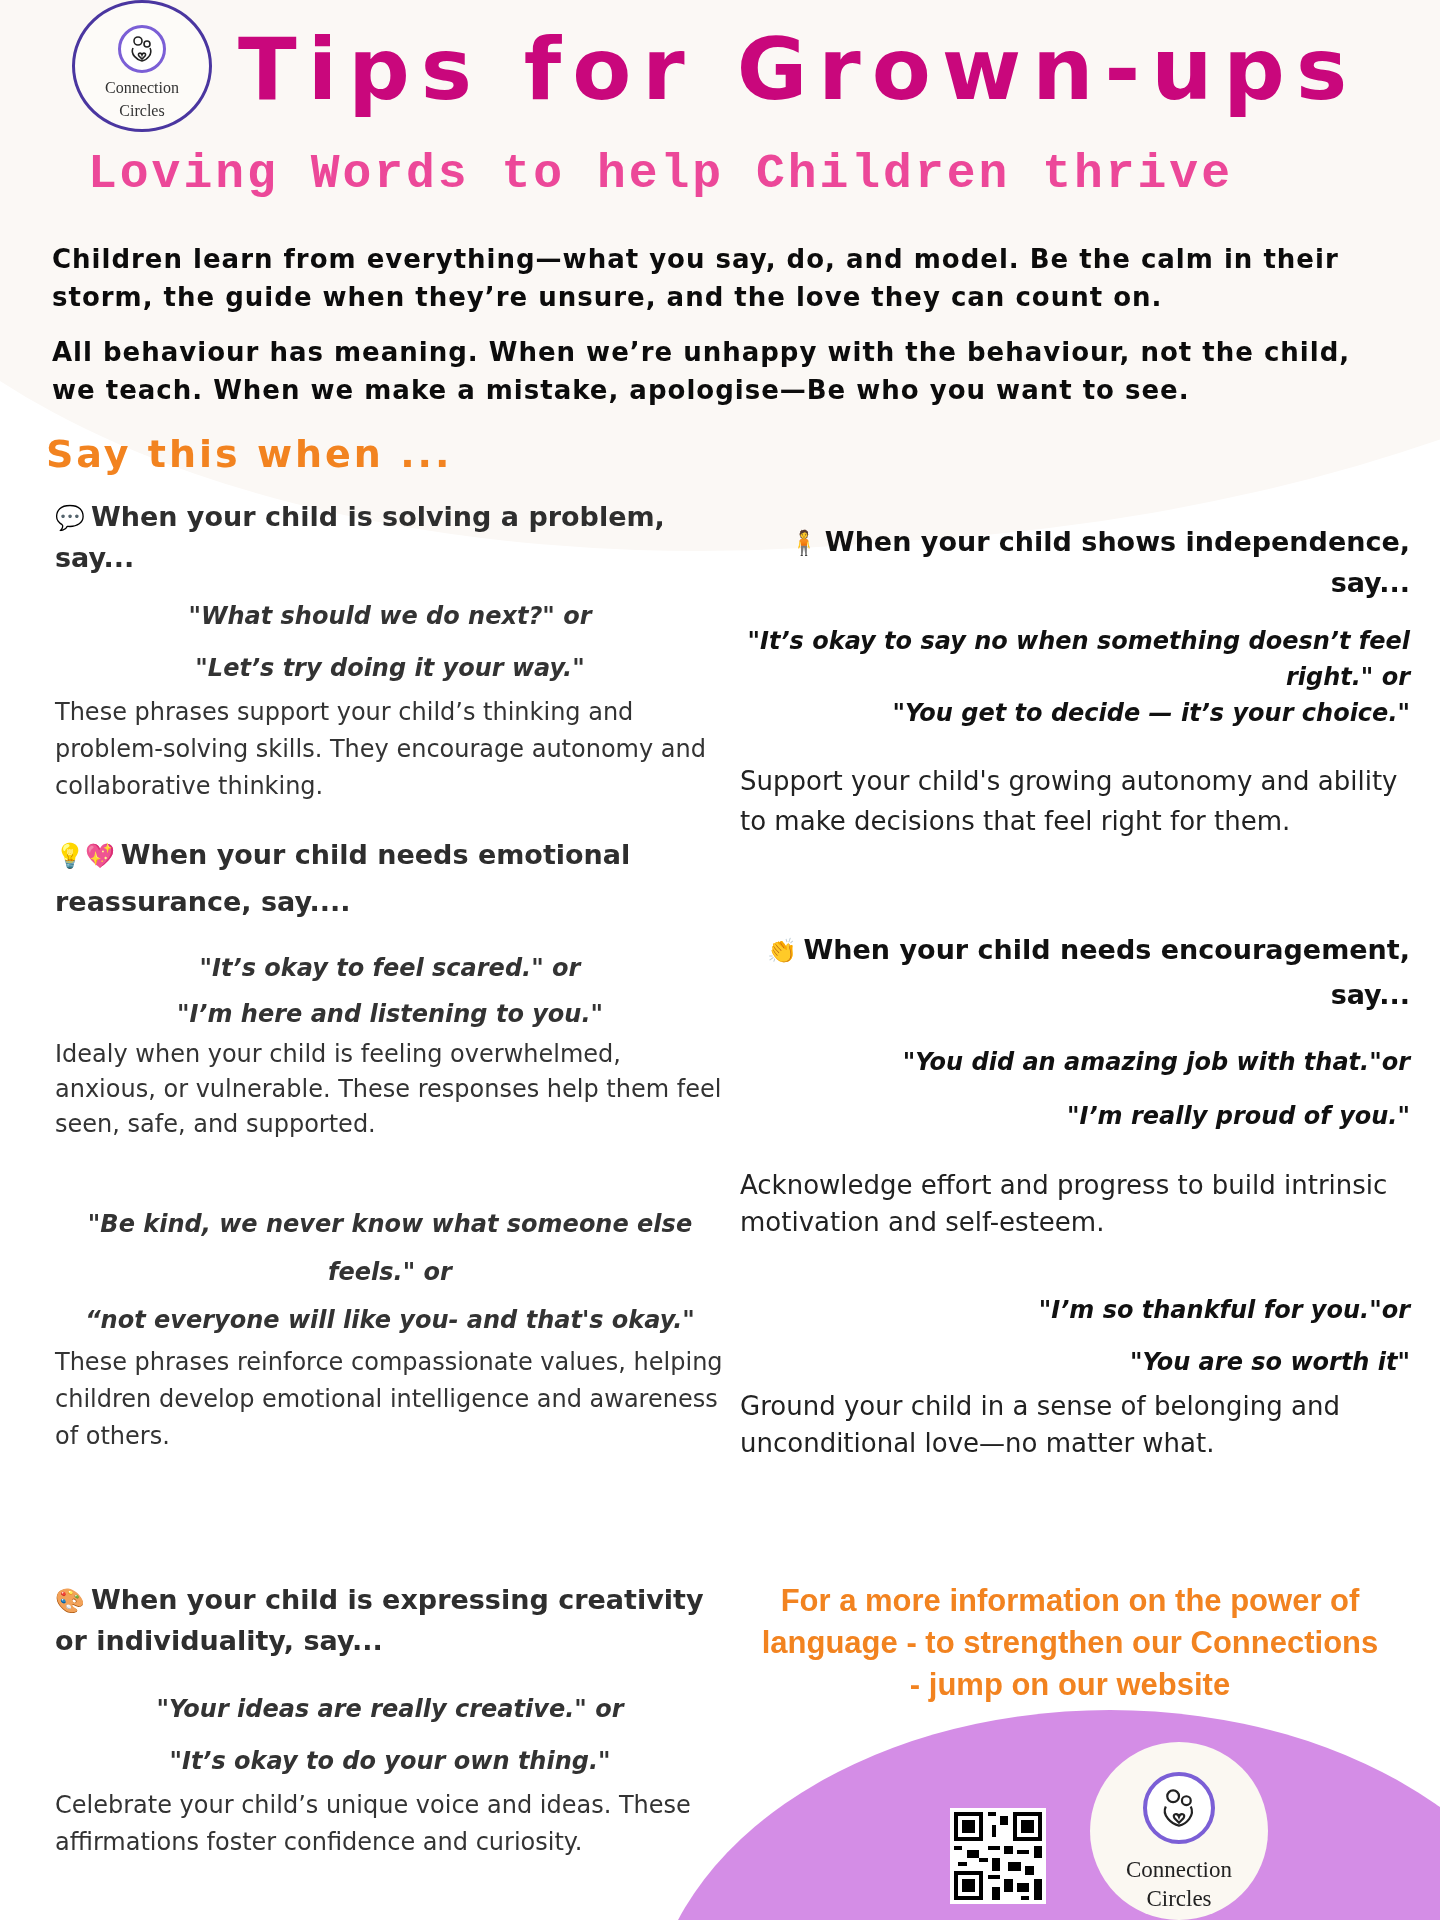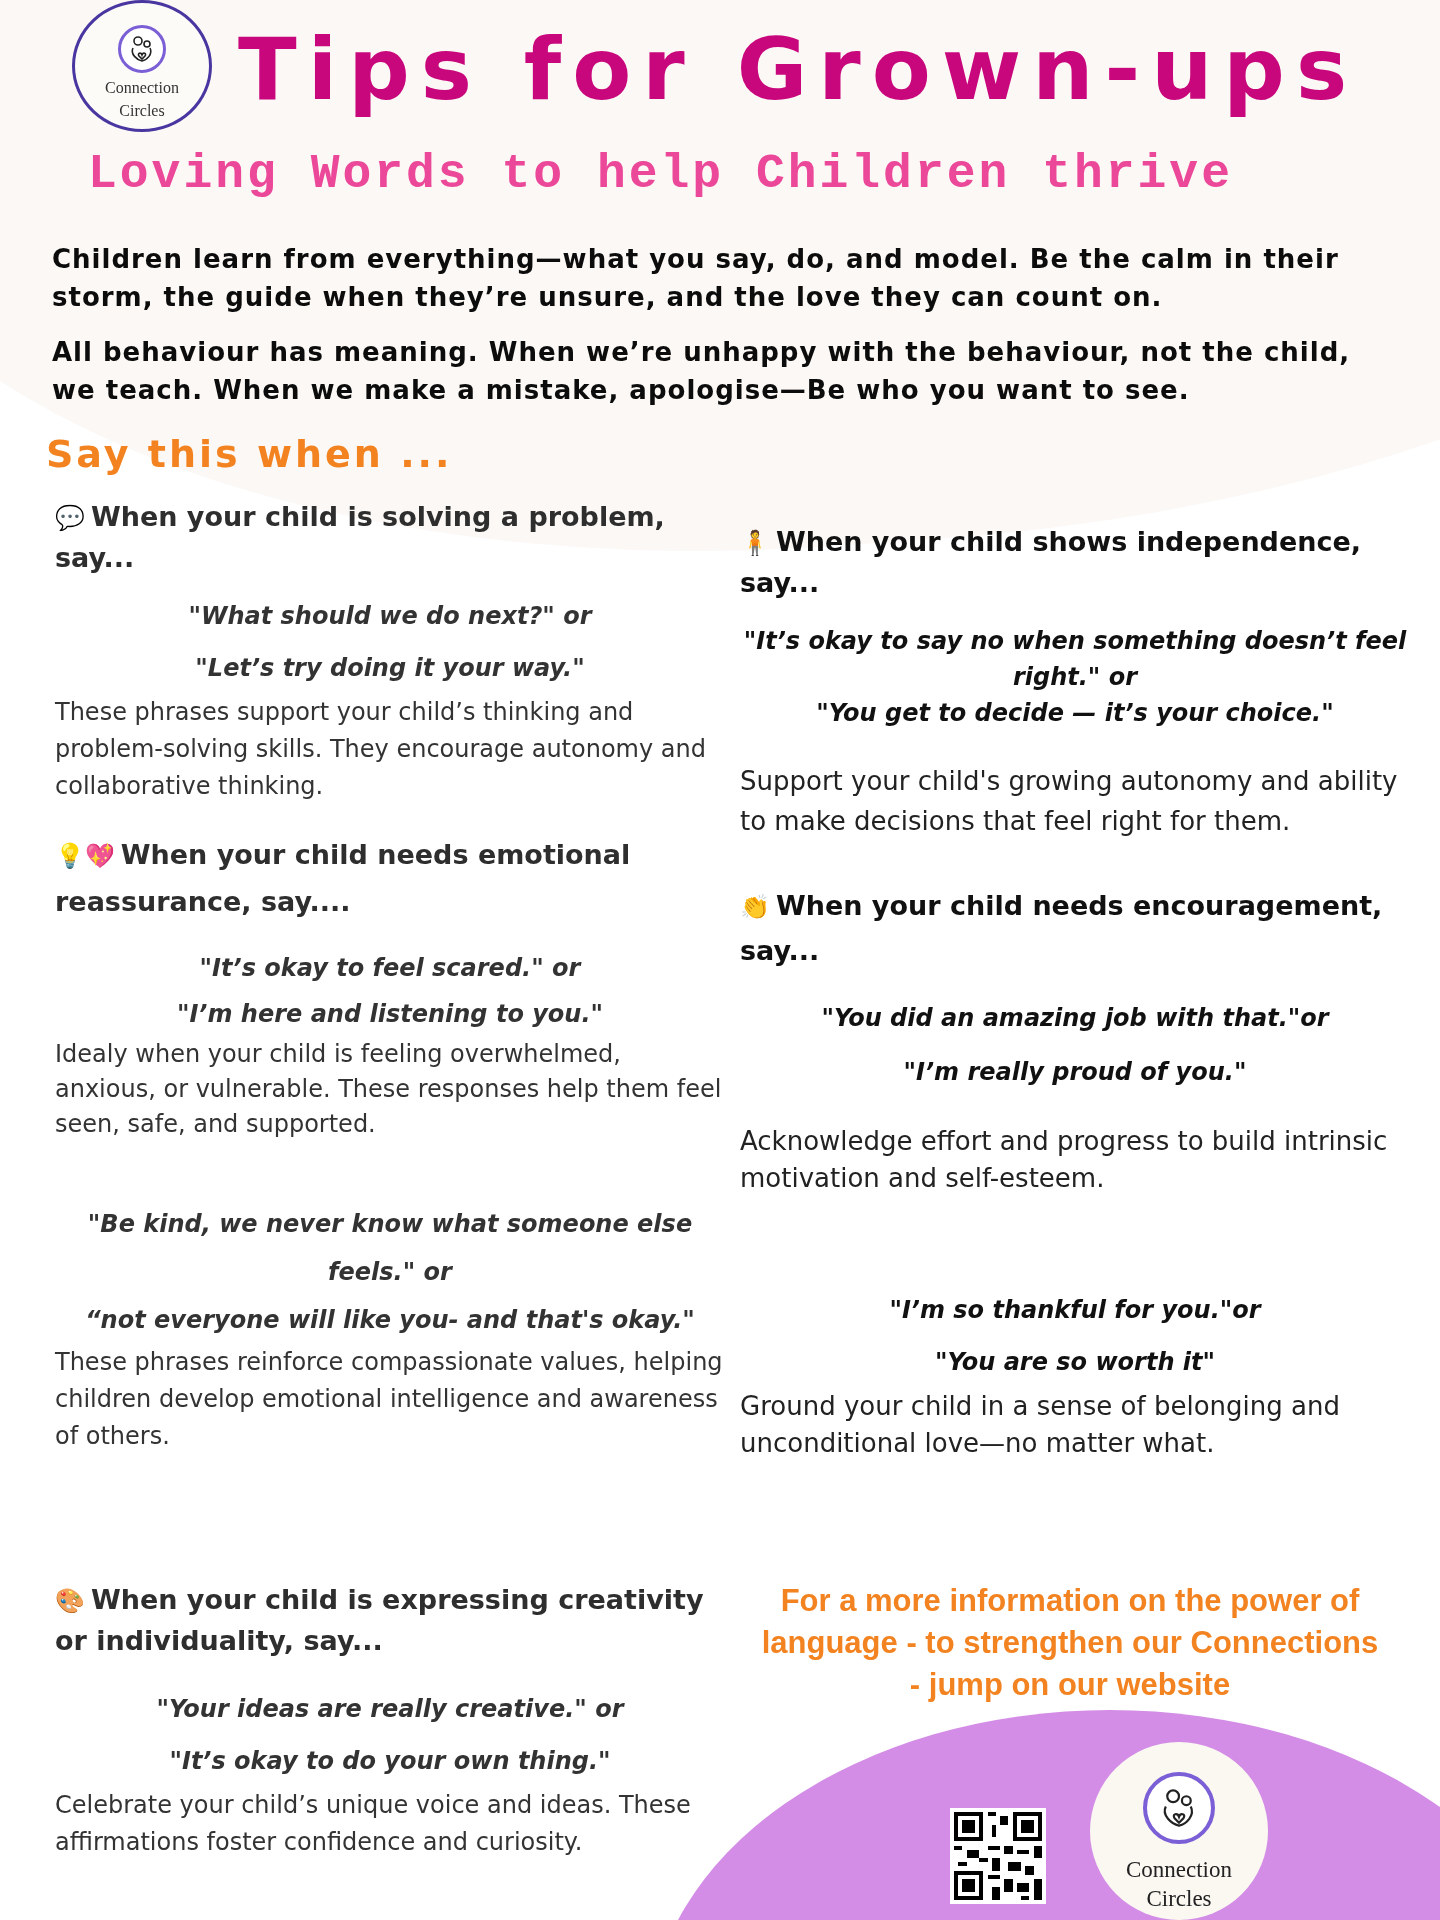--- a/index.html
+++ b/index.html
@@ -48,21 +48,21 @@
   .say-this {
     position:absolute; left:46px; top:432px;
     font-family:"DejaVu Sans", sans-serif; font-weight:bold;
     font-size:38px; letter-spacing:3px; color:#f28320;
   }
   .tip { position:absolute; width:670px; }
   .tip-head {
     font-family:"DejaVu Sans", sans-serif; font-weight:bold;
     font-size:27px; line-height:40px; color:#2e2e2e;
   }
-  .right .tip-head, .right .quote { color:#111; }
+  .right .tip-head, .right .quote { color:#111;text-align:right; }
   .emoji { font-size:24px; margin-right:6px; }
   .quote {
     font-family:"DejaVu Sans", sans-serif; font-weight:bold; font-style:italic;
     font-size:24px; text-align:center; color:#333; line-height:36px;
   }
   .desc {
     font-family:"DejaVu Sans", sans-serif;
     font-size:24px; line-height:37px; color:#333;
   }
   .right .desc { color:#222; font-size:26px; }
@@ -136,21 +136,21 @@
   <div class="desc">Celebrate your child’s unique voice and ideas. These affirmations foster confidence and curiosity.</div>
 </div>
 
 <div class="tip right" style="left:740px; top:522px;">
   <div class="tip-head"><span class="emoji">🧍</span><span>When your child shows independence, say...</span></div>
   <div class="quote" style="margin-top:20px;">"It’s okay to say no when something doesn’t feel right." or</div>
   <div class="quote">"You get to decide — it’s your choice."</div>
   <div class="desc" style="margin-top:30px; line-height:40px;">Support your child's growing autonomy and ability to make decisions that feel right for them.</div>
 </div>
 
-<div class="tip right" style="left:740px; top:884px;">
+<div class="tip right" style="left:740px; top:928px;">
   <div class="tip-head" style="line-height:44px;"><span class="emoji">👏</span><span>When your child needs encouragement, say...</span></div>
   <div class="quote" style="margin-top:18px; line-height:54px;">"You did an amazing job with that."or</div>
   <div class="quote" style="line-height:54px;">"I’m really proud of you."</div>
   <div class="desc" style="margin-top:24px;">Acknowledge effort and progress to build intrinsic motivation and self-esteem.</div>
 </div>
 
 <div class="tip right" style="left:740px; top:1268px;">
   <div class="quote" style="margin-top:16px; line-height:52px;">"I’m so thankful for you."or</div>
   <div class="quote" style="line-height:52px;">"You are so worth it"</div>
   <div class="desc">Ground your child in a sense of belonging and unconditional love—no matter what.</div>

